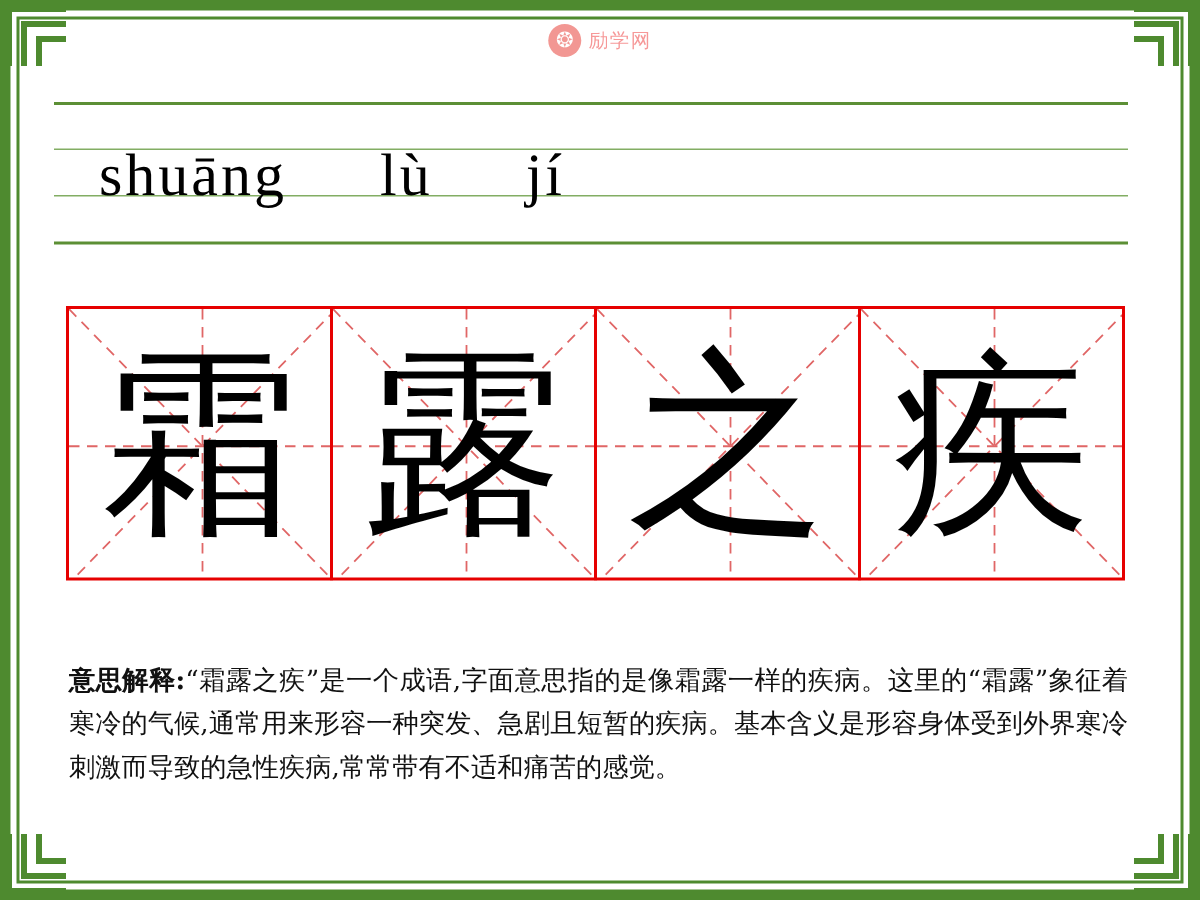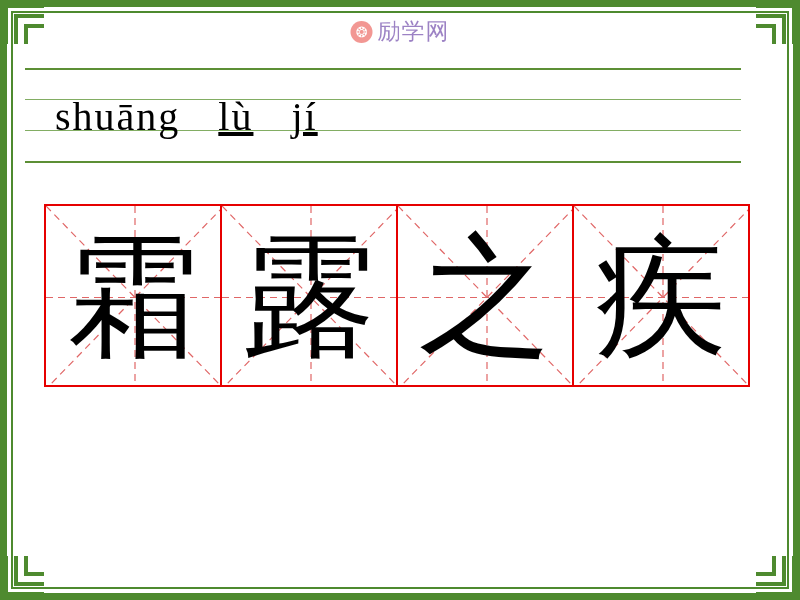--- a/index.html
+++ b/index.html
@@ -67,30 +67,30 @@
     background: #e8433b;
     display: flex;
     align-items: center;
     justify-content: center;
     color: #fff;
     font-size: 14px;
     font-family: "DejaVu Sans", sans-serif;
     line-height: 1;
   }
   .logo-text {
-    font-size: 23px;
-    color: #4c1d95;
+    font-size: 13px;
+    color: #ef4444;
     font-family: "Liberation Sans", sans-serif;
     letter-spacing: 1px;
   }
 
   
   .pinyin-block {
     position: absolute;
-    left: 25px;
+    left: 36px;
     top: 68px;
     width: 716px;
     height: 96px;
   }
   .staff-line {
     position: absolute;
     left: 0;
     width: 100%;
     border-top: 2px solid #5c8f35;
   }
@@ -112,21 +112,21 @@
     padding-left: 30px;
     box-sizing: border-box;
   }
   .syll {
     font-family: "Liberation Serif", serif;
     font-size: 40px;
     color: #000;
     letter-spacing: 2px;
     white-space: pre;
   }
-  .syll + .syll { margin-left: 38px; text-decoration: underline; }
+  .syll + .syll { margin-left: 62px; }
 
   
   .grid {
     position: absolute;
     left: 44px;
     top: 204px;
     display: flex;
   }
   .cell {
     position: relative;
@@ -289,14 +289,17 @@
             <line x1="0" y1="91.5" x2="178" y2="91.5"></line>
             <line x1="89" y1="0" x2="89" y2="183"></line>
           </g>
         </svg>
       </div>
       <div class="hanzi">疾</div>
     </div>
 
   </div>
 
+  <div class="explain">
+    <b>意思解释:</b><span>“霜露之疾”是一个成语,字面意思指的是像霜露一样的疾病。这里的“霜露”象征着寒冷的气候,通常用来形容一种突发、急剧且短暂的疾病。基本含义是形容身体受到外界寒冷刺激而导致的急性疾病,常常带有不适和痛苦的感觉。</span>
+  </div>
 
 </div>
 
 </body></html>

